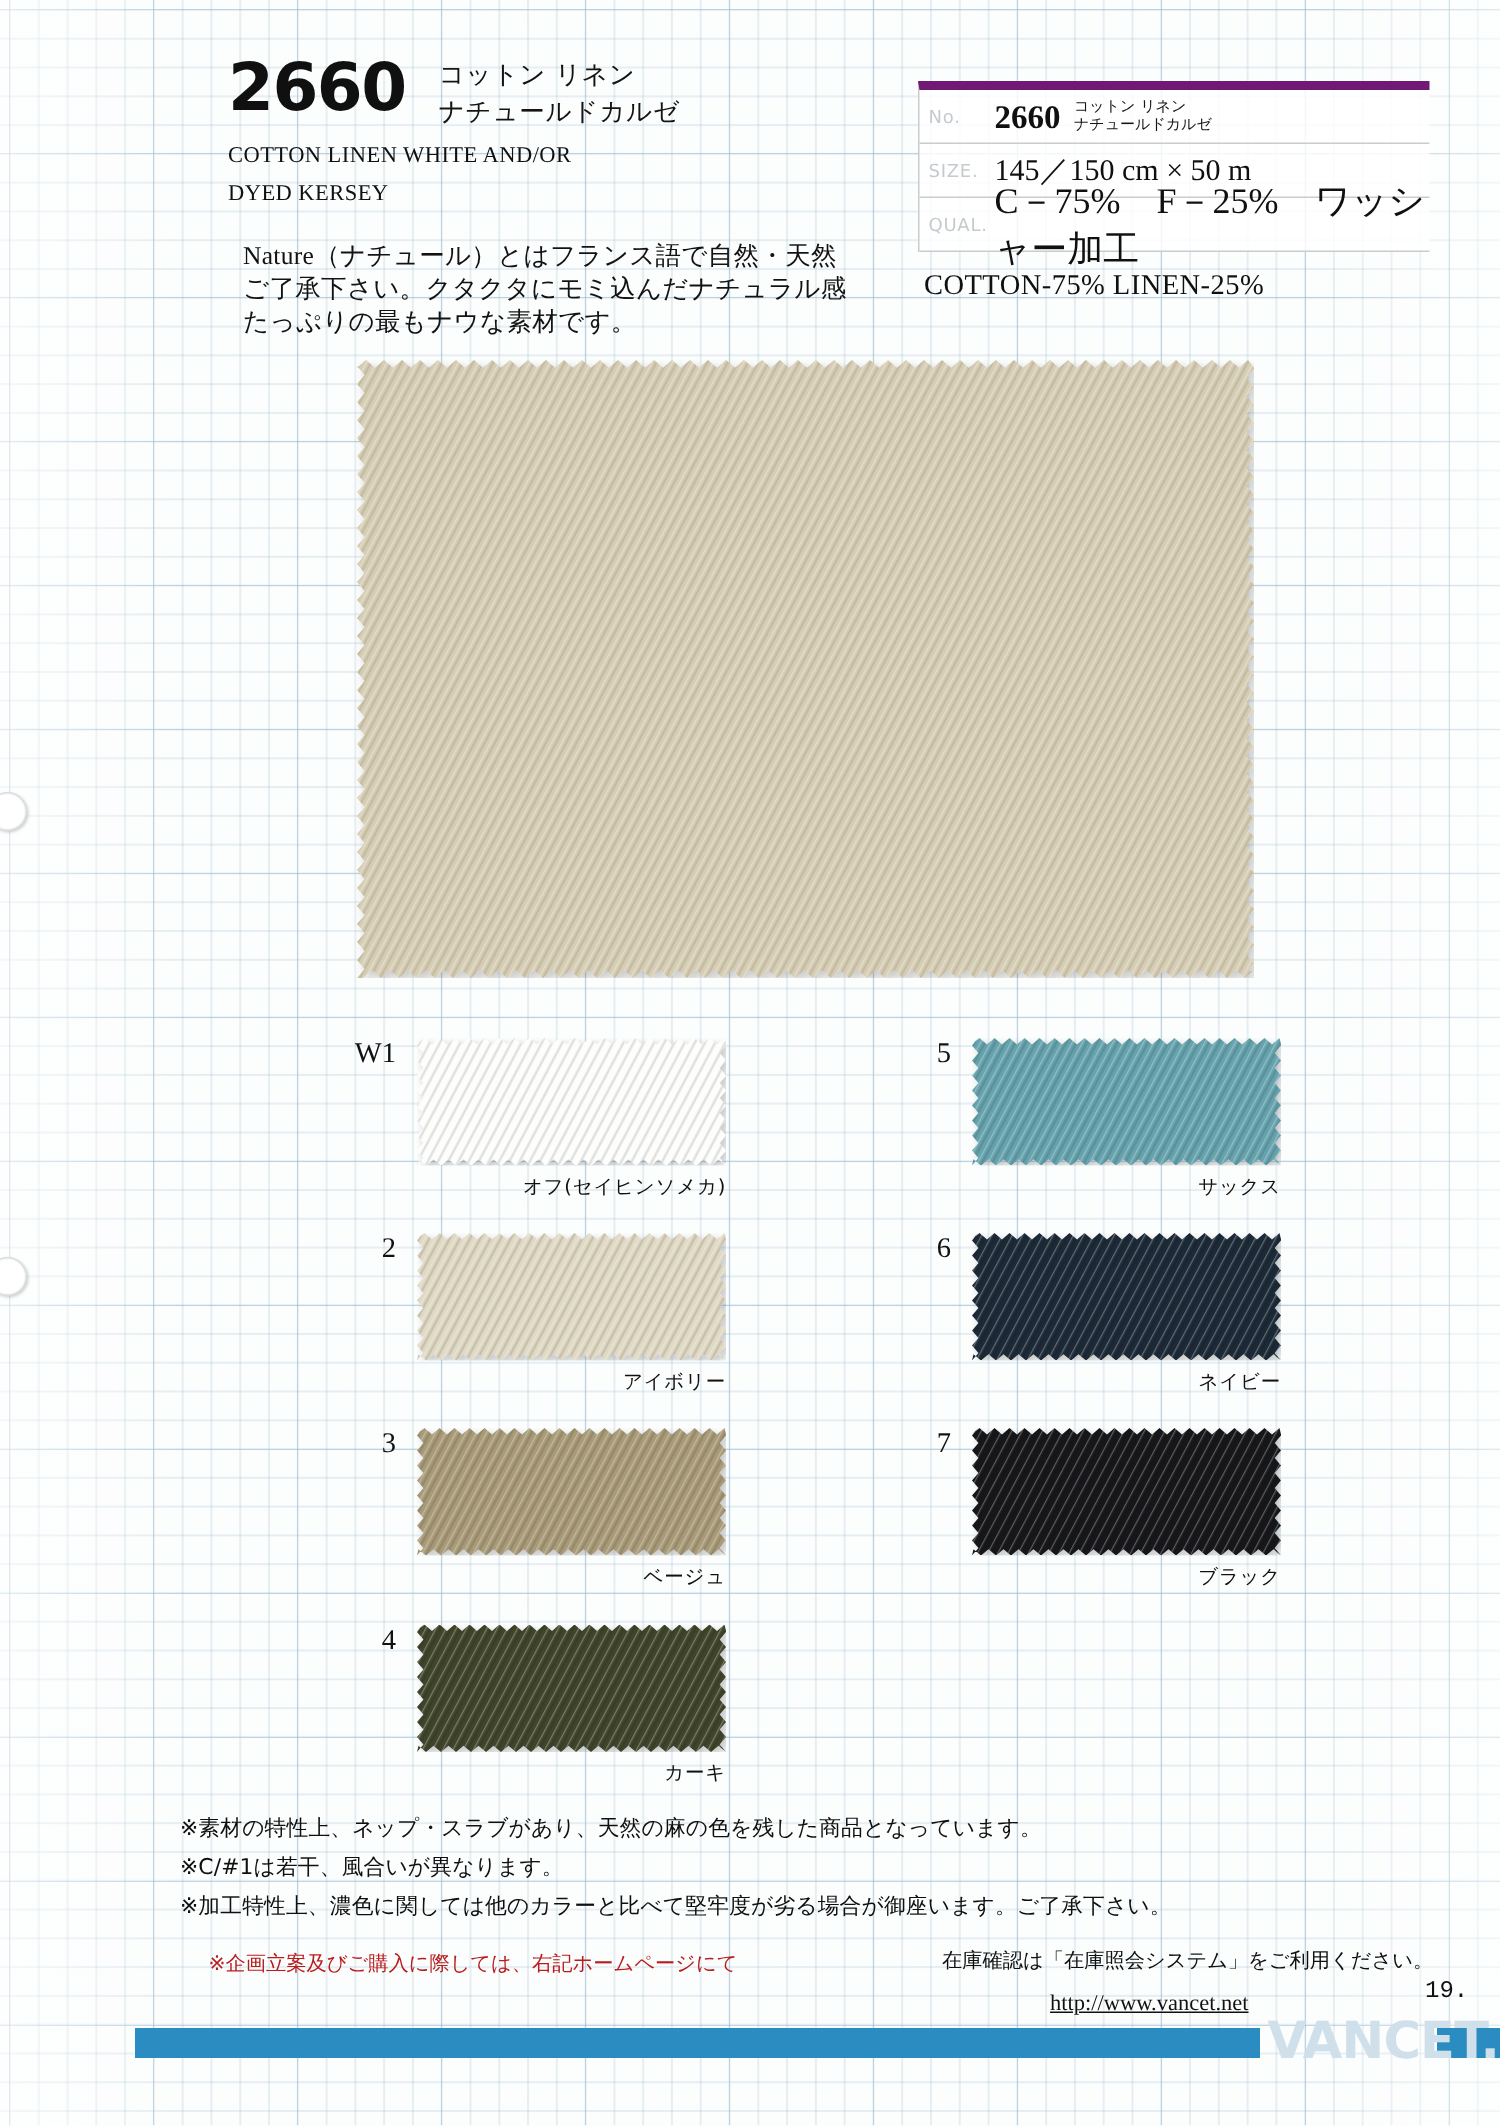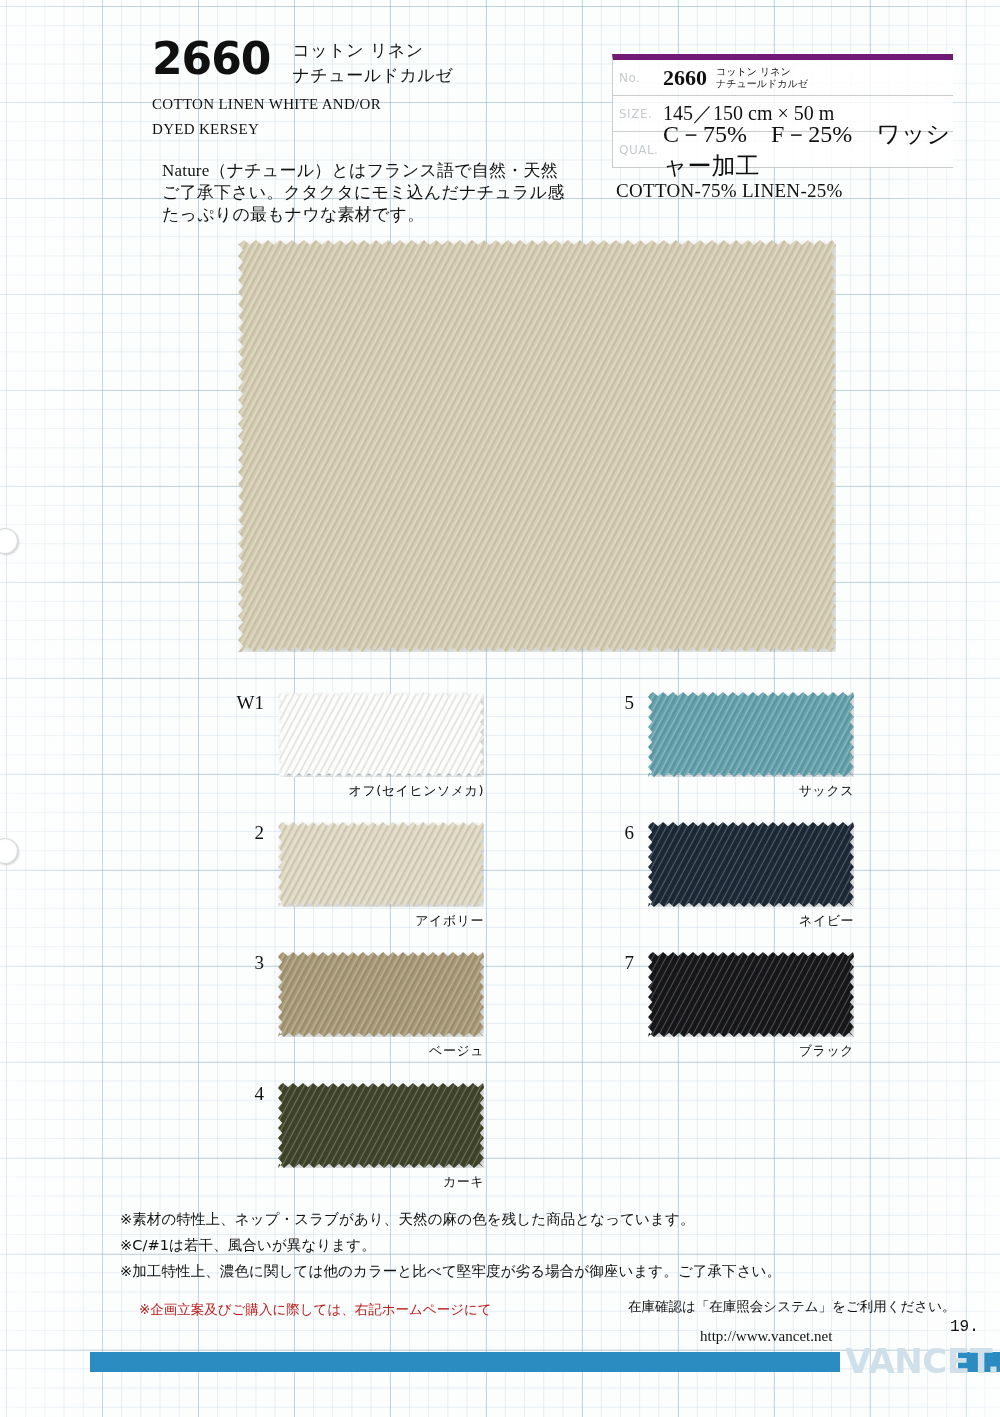--- a/index.html
+++ b/index.html
@@ -232,20 +232,21 @@
     white-space: nowrap;
   }
   #site-url {
     position: absolute;
     left: 700px;
     top: 1328px;
     font-family: "Liberation Serif","DejaVu Serif",serif;
     font-size: 15px;
     color: #111;
     white-space: nowrap;
+    text-decoration: underline;
   }
   #page-number {
     position: absolute;
     left: 950px;
     top: 1318px;
     font-family: Liberation Mono, monospace;
     font-size: 16px;
     color: #111;
   }
 

